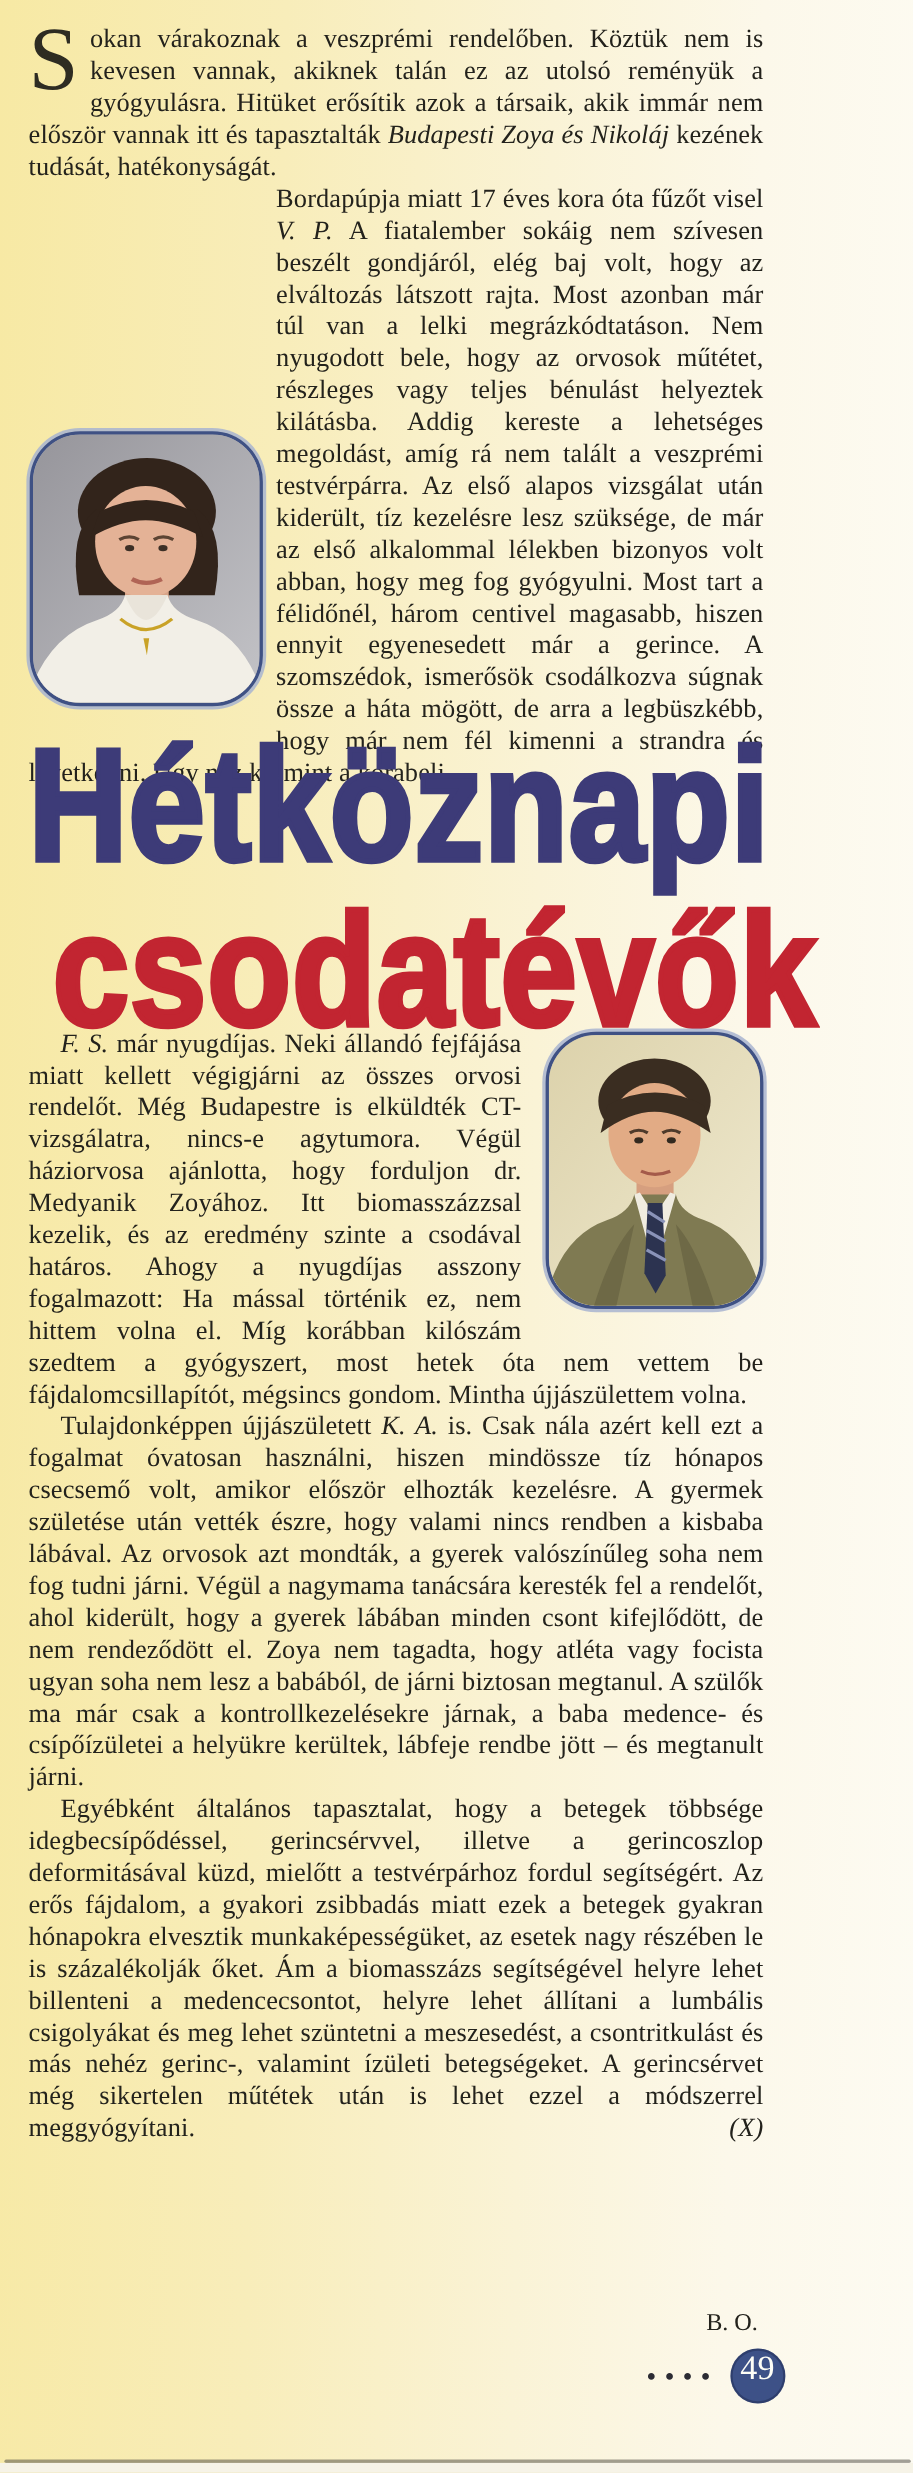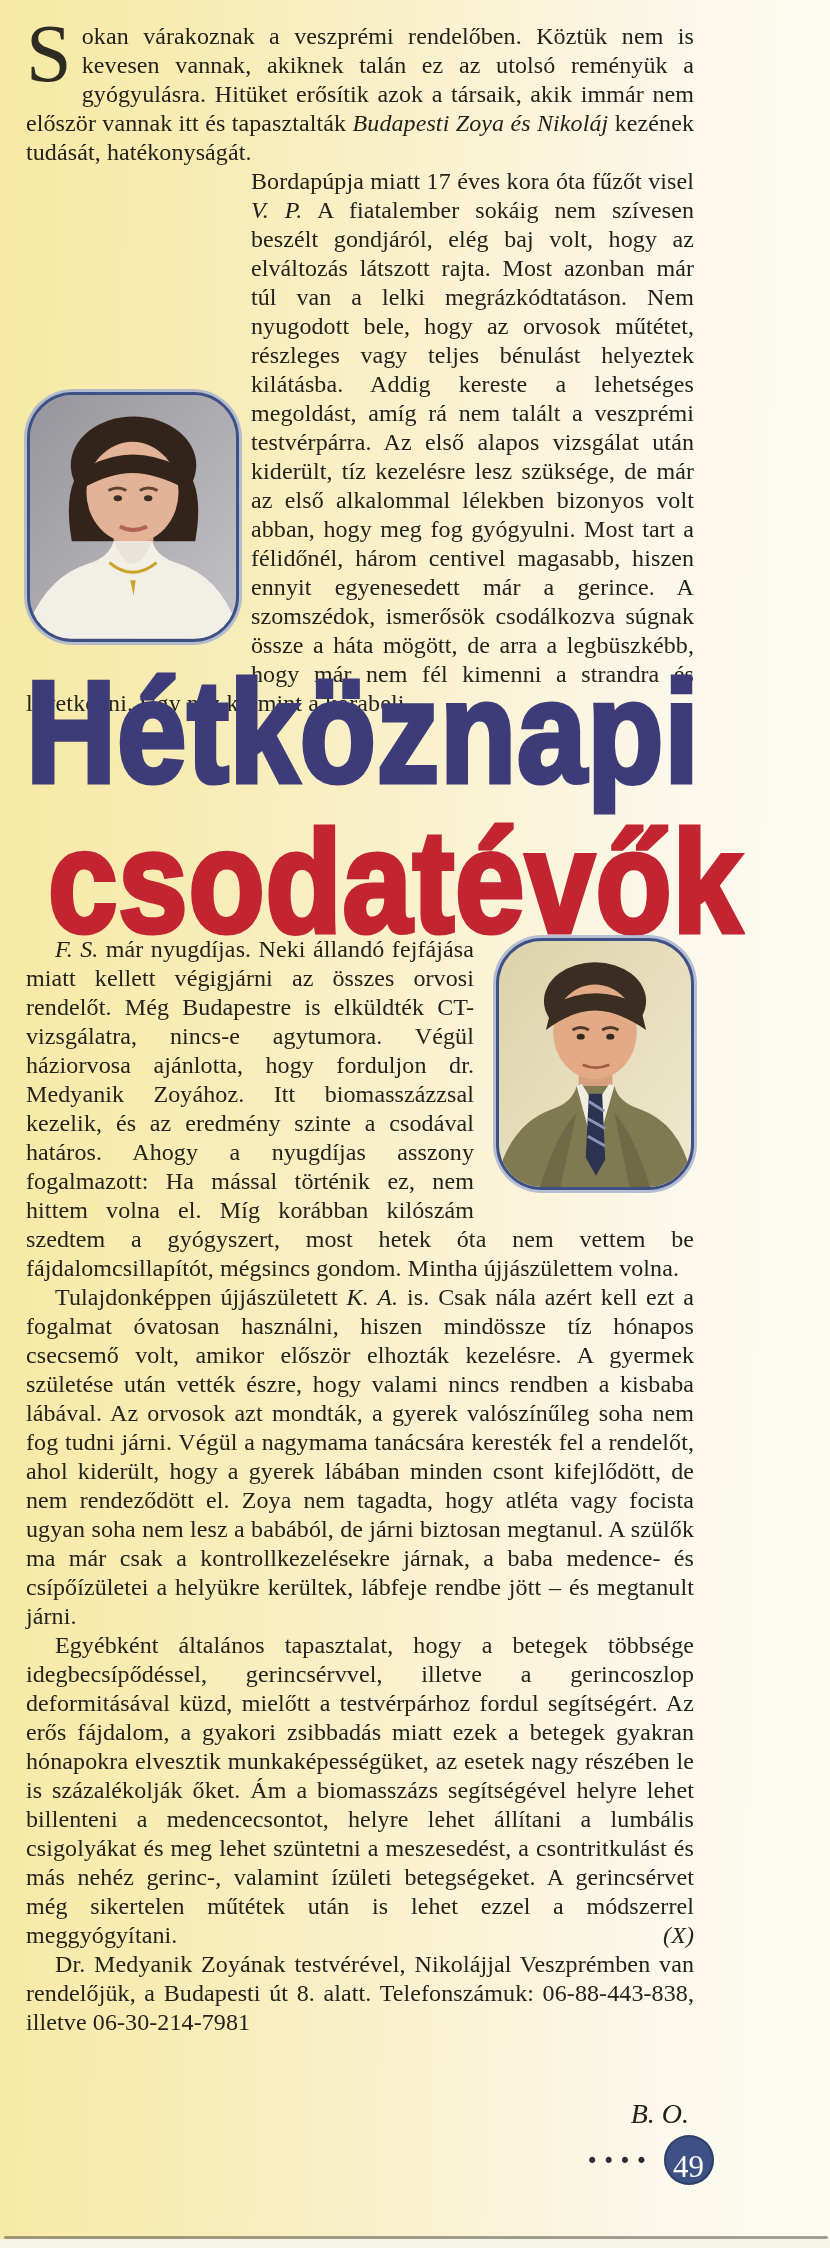--- a/index.html
+++ b/index.html
@@ -58,36 +58,36 @@
     transform:scaleX(.86);
     transform-origin:0 0;
     -webkit-text-stroke:5px;
     letter-spacing:1px;
   }
   .hl1{top:660px;color:var(--hl-blue);-webkit-text-stroke-color:var(--hl-blue);}
   .hl2{top:810px;left:48px;color:var(--hl-red);-webkit-text-stroke-color:var(--hl-red);}
   .xmark{float:right;font-style:italic;}
   .byline{
     position:absolute;top:2098px;right:141px;
-    font-style:italic;font-size:28px;
+    font-size:22px;
   }
   .footer{
     position:absolute;top:2134px;left:586px;height:52px;
     display:flex;align-items:center;
   }
   .dots{
     font-family:"DejaVu Sans",sans-serif;
     font-size:21px;letter-spacing:4px;
     color:#2c2c34;margin-right:12px;margin-top:2px;
   }
   .badge{
     width:50px;height:50px;border-radius:50%;
     background:var(--badge);
     box-shadow:inset 0 0 0 2px rgba(20,30,60,.35);
-    display:flex;align-items:flex-end;justify-content:center;
+    display:flex;align-items:flex-start;justify-content:center;
   }
   .badge span{color:#fdfdf6;font-size:31px;font-family:"Liberation Serif",serif;}
   .edge-line{position:absolute;top:2236px;left:4px;right:2px;height:3px;background:#57544a;opacity:.55;border-radius:2px;}
   .edge-below{position:absolute;top:2239px;left:0;right:0;bottom:0;background:#f6f3e7;}
 </style>
 </head>
 <body>
 
 <div class="page">
 
@@ -165,23 +165,20 @@
     <p class="para indent">
       <span data-bind-rich="article.p4"><i>F. S.</i><span> már nyugdíjas. Neki állandó fejfájása miatt kellett végigjárni az összes orvosi rendelőt. Még Budapestre is elküldték CT-vizsgálatra, nincs-e agytumora. Végül háziorvosa ajánlotta, hogy forduljon dr. Medyanik Zoyához. Itt biomasszázzsal kezelik, és az eredmény szinte a csodával határos. Ahogy a nyugdíjas asszony fogalmazott: Ha mással történik ez, nem hittem volna el. Míg korábban kilószám szedtem a gyógyszert, most hetek óta nem vettem be fájdalomcsillapítót, mégsincs gondom. Mintha újjászülettem volna.</span></span>
     </p>
     <p class="para indent">
       <span data-bind-rich="article.p5"><span>Tulajdonképpen újjászületett </span><i>K. A.</i><span> is. Csak nála azért kell ezt a fogalmat óvatosan használni, hiszen mindössze tíz hónapos csecsemő volt, amikor először elhozták kezelésre. A gyermek születése után vették észre, hogy valami nincs rendben a kisbaba lábával. Az orvosok azt mondták, a gyerek valószínűleg soha nem fog tudni járni. Végül a nagymama tanácsára keresték fel a rendelőt, ahol kiderült, hogy a gyerek lábában minden csont kifejlődött, de nem rendeződött el. Zoya nem tagadta, hogy atléta vagy focista ugyan soha nem lesz a babából, de járni biztosan megtanul. A szülők ma már csak a kontrollkezelésekre járnak, a baba medence- és csípőízületei a helyükre kerültek, lábfeje rendbe jött – és megtanult járni.</span></span>
     </p>
     <p class="para indent">
       <span data-bind-rich="article.p6"><span>Egyébként általános tapasztalat, hogy a betegek többsége idegbecsípődéssel, gerincsérvvel, illetve a gerincoszlop deformitásával küzd, mielőtt a testvérpárhoz fordul segítségért. Az erős fájdalom, a gyakori zsibbadás miatt ezek a betegek gyakran hónapokra elvesztik munkaképességüket, az esetek nagy részében le is százalékolják őket. Ám a biomasszázs segítségével helyre lehet billenteni a medencecsontot, helyre lehet állítani a lumbális csigolyákat és meg lehet szüntetni a meszesedést, a csontritkulást és más nehéz gerinc-, valamint ízületi betegségeket. A gerincsérvet még sikertelen műtétek után is lehet ezzel a módszerrel meggyógyítani.</span></span>
       <i class="xmark" data-bind="footer.x_mark">(X)</i>
     </p>
-    <p class="para indent">
-      <span data-bind-rich="article.p7"><span>Dr. Medyanik Zoyának testvérével, Nikolájjal Veszprémben van rendelőjük, a Budapesti út 8. alatt. Telefonszámuk: 06-88-443-838, illetve 06-30-214-7981</span></span>
-    </p>
   </div>
 
   <div class="byline" data-bind="footer.byline">B. O.</div>
 
   <div class="footer">
     <span class="dots" data-bind="footer.dots">••••</span>
     <span class="badge">
       <span data-bind="footer.page_number">49</span>
     </span>
   </div>

